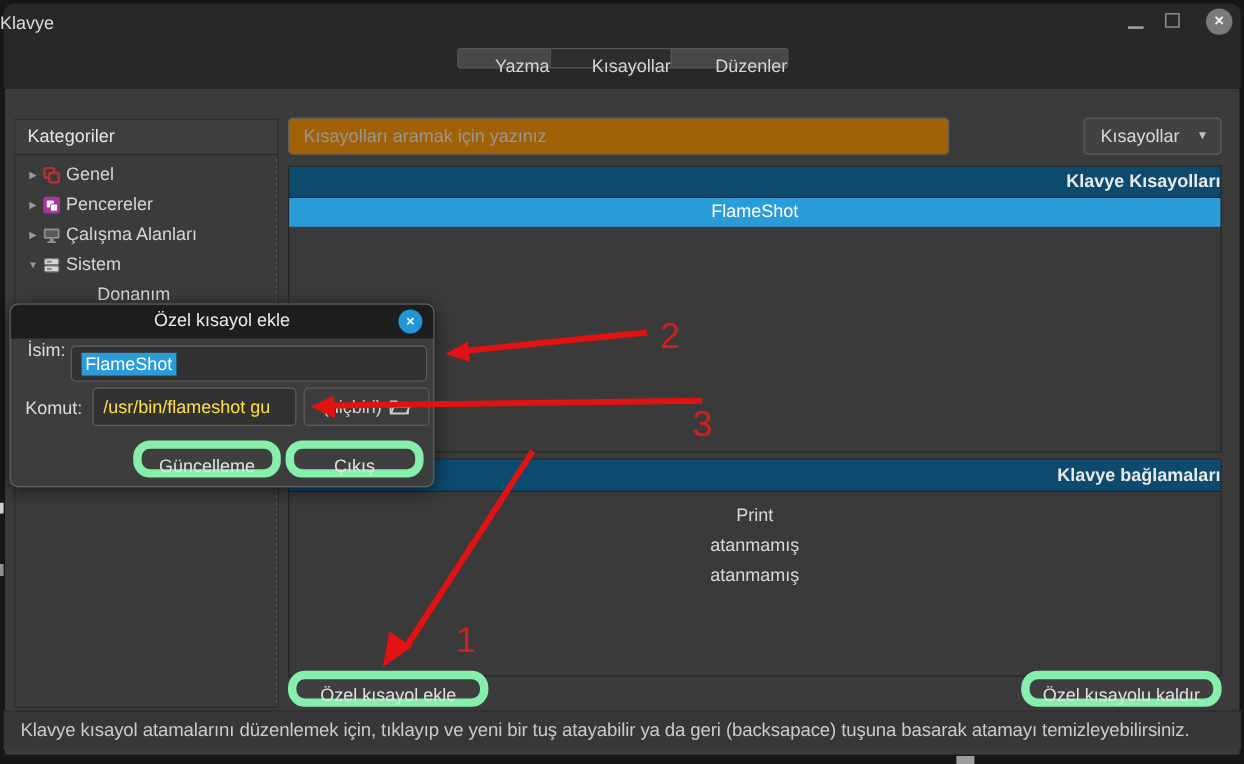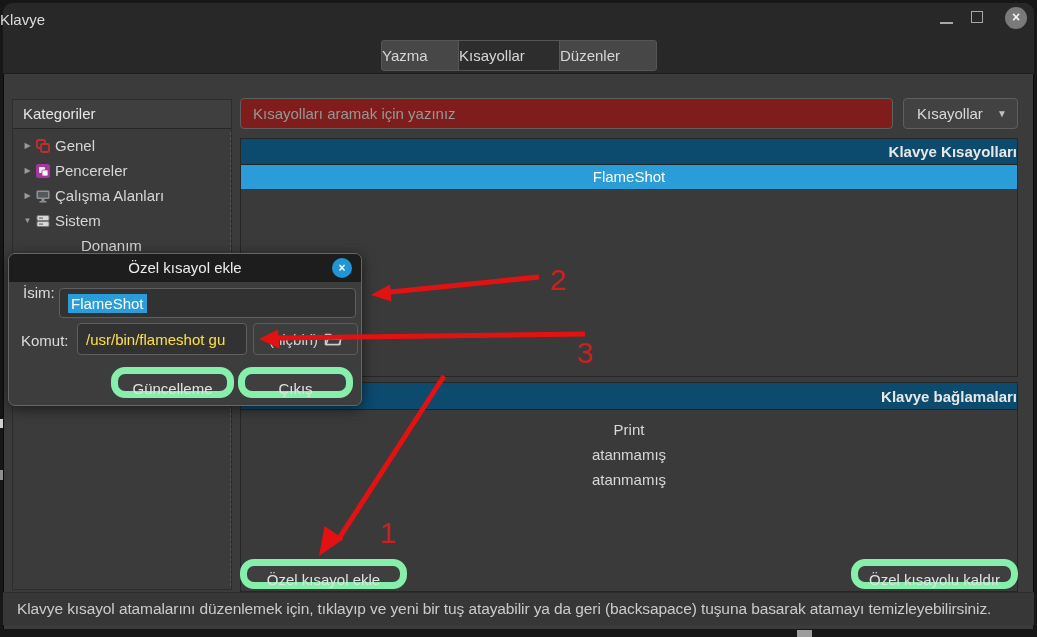--- a/index.html
+++ b/index.html
@@ -14,60 +14,60 @@
   .topstrip { position:absolute; left:3px; top:3px; width:1031px; height:71px;
     background:#282828; border-radius:9px 9px 0 0; border-bottom:1px solid #1e1e1e; }
   .win-title { position:absolute; left:0; top:11px; width:1037px; 
     font-size:15px; color:#dcdcdc; }
   .ctl-min { position:absolute; left:940px; top:22px; width:13px; height:2px; background:#a8a8a8; }
   .ctl-max { position:absolute; left:971px; top:11px; width:12px; height:12px; border:1px solid #a8a8a8; background:transparent; }
   .ctl-close { position:absolute; left:1005px; top:7px; width:22px; height:22px; border-radius:50%;
     background:#7a7a7a; color:#f2f2f2; font-size:14px; font-weight:bold; line-height:21px; text-align:center; cursor:default; }
 
   
-  .tab { position:absolute; top:40px; height:31px; border:1px solid #565656;
-    background:#474747; color:#d6d6d6; font-size:15px; text-align:left; line-height:29px; }
+  .tab { position:absolute; top:40px; height:17px; border:1px solid #565656;
+    background:#474747; color:#d6d6d6; font-size:15px; text-align:right; line-height:29px; }
   .tab.active { background:#2d2d2d; }
   .tab-yazma { left:381px; width:78px; border-radius:3px 0 0 3px; }
   .tab-kisayollar { left:458px; width:102px; }
   .tab-duzenler { left:559px; width:98px; border-radius:0 3px 3px 0; }
 
   
   .sidebar { position:absolute; left:12px; top:99px; width:220px; height:491px;
     background:#3b3b3b; border:1px solid #2d2d2d; }
   .sidebar-header { height:29px; background:#3f3f3f; border-bottom:1px solid #272727;
     color:#e6e6e6; font-size:15px; font-weight:normal; line-height:28px; padding-left:10px; }
   .tree { padding-top:4px; }
   .tree-item { height:25px; display:flex; align-items:center; color:#d6d6d6; font-size:15px; }
   .expander { width:15px; margin-left:7px; font-size:8px; color:#9a9a9a; text-align:center; flex:0 0 auto; }
   .tree-icon { width:16px; height:16px; margin-right:4px; flex:0 0 auto; }
   .tree-item.child { padding-left:68px; }
   .tree-dash { position:absolute; left:217px; top:32px; height:454px; width:0;
     border-left:1px dashed #6a6a6a; opacity:.55; }
 
   
-  .search-input { position:absolute; left:240px; top:98px; width:653px; height:31px;
-    background:#7f1d1d; border:1px solid #5f5f5f; border-radius:4px; padding:0 12px;
+  .search-input { position:absolute; left:240px; top:98px; width:551px; height:31px;
+    background:#a16207; border:1px solid #5f5f5f; border-radius:4px; padding:0 12px;
     font-size:15px; color:#ddd; outline:none; font-family:inherit; }
   .search-input::placeholder { color:#979797; opacity:1; }
   .dropdown { position:absolute; left:903px; top:98px; width:115px; height:31px;
     background:#424242; border:1px solid #5f5f5f; border-radius:4px; display:flex;
     align-items:center; justify-content:space-between; padding:0 10px 0 13px;
     color:#d9d9d9; font-size:15px; cursor:default; }
   .dropdown .arrow { font-size:10px; color:#c0c0c0; }
 
   
   .tbl { position:absolute; left:240px; width:778px; background:#3a3a3a; border:1px solid #262626; }
   .tbl-header { background:#0c4a6e; color:#e8e8e8; font-size:15px; font-weight:bold;
     text-align:right; border-bottom:1px solid #222; }
   .tbl1 { top:138px; height:239px; }
   .tbl1 .tbl-header { height:26px; line-height:26px; }
   .row-selected { height:24px; line-height:24px; background:#2a9cd8; color:#fff;
     font-size:15px; text-align:center; }
-  .tbl2 { top:382px; height:210px; }
+  .tbl2 { top:382px; height:182px; }
   .tbl2 .tbl-header { height:27px; line-height:27px; }
   .tbl2-body { padding-top:7px; }
   .tbl2-row { height:25px; line-height:25px; text-align:center; color:#d8d8d8; font-size:15px; }
 
   
   .btn { background:#3f3f3f; border:7px solid #86efac; border-radius:14px;
     color:#e2e2e2; font-size:15px; text-align:center; cursor:default; font-family:inherit; }
   .btn-add { position:absolute; left:240px; top:559px; width:167px; height:30px; line-height:28px; }
   .btn-remove { position:absolute; left:851px; top:559px; width:167px; height:30px; line-height:28px; }
 

